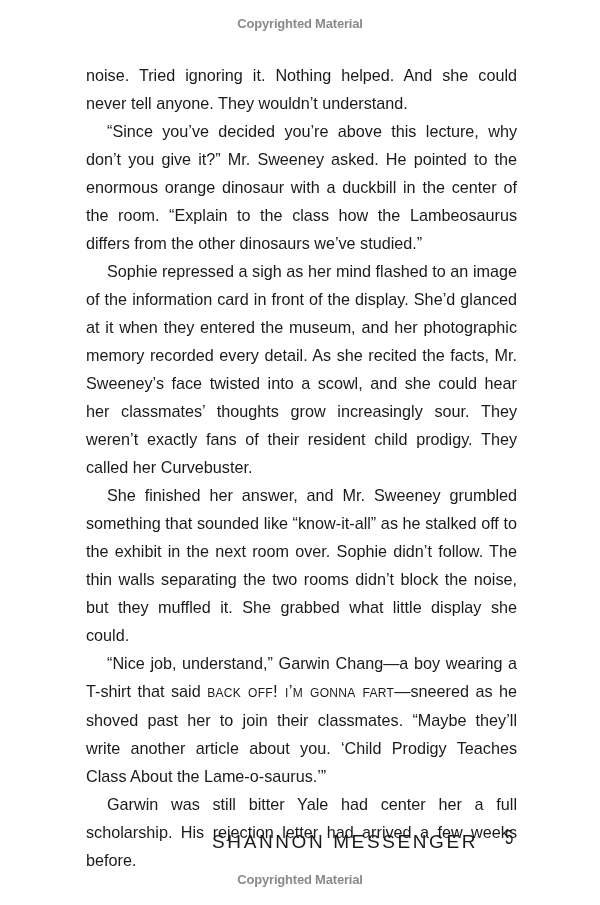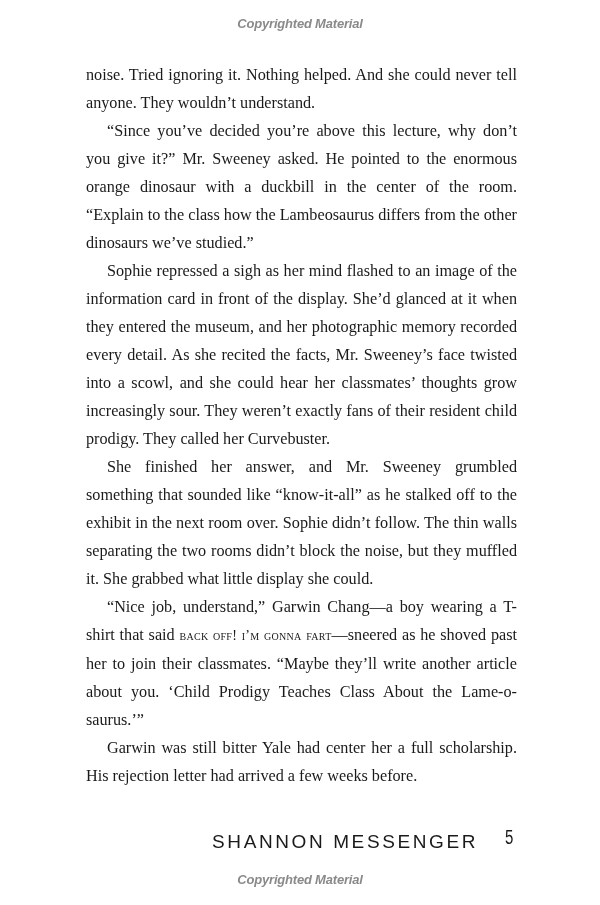--- a/index.html
+++ b/index.html
@@ -1,31 +1,31 @@
 <!DOCTYPE html>
 <html><head>
 <meta charset="utf-8">
 <style>
   html, body { margin: 0; padding: 0; background: #ffffff; }
   body { width: 600px; height: 905px; position: relative; overflow: hidden; }
   .watermark {
     position: absolute; left: 0; width: 600px; text-align: center;
     font-family: "Liberation Sans", sans-serif; font-size: 13px; font-weight: bold;
-    color: #8a8a8a; letter-spacing: -0.2px; font-style: italic;
+    color: #8a8a8a; letter-spacing: -0.2px;
   }
   .wm-top { top: 16px; }
   .wm-bottom { top: 872px; }
   .page-text {
     position: absolute; left: 86px; top: 61px; width: 431px;
-    font-family: Liberation Serif, serif; font-size: 16.2px; line-height: 28px;
+    font-family: Liberation Sans, sans-serif; font-size: 16.2px; line-height: 28px;
     color: #1a1a1a; text-align: justify; hyphens: none;
   }
   .page-text p { margin: 0; }
   .page-text p.indent { text-indent: 21px; }
-  .sc { font-variant: small-caps; font-size: 14px; letter-spacing: 0.3px; }
+  .sc { font-variant: small-caps; font-size: 17px; letter-spacing: 0.3px; }
   .footer {
     position: absolute; top: 826px; left: 0; width: 600px; height: 30px;
   }
   .author {
     position: absolute; right: 122px; top: 5px;
     font-family: "Liberation Sans", sans-serif; font-size: 19px;
     letter-spacing: 2.6px; color: #1a1a1a; text-transform: uppercase;
   }
   .page-num {
     position: absolute; left: 505px; top: 0px;

